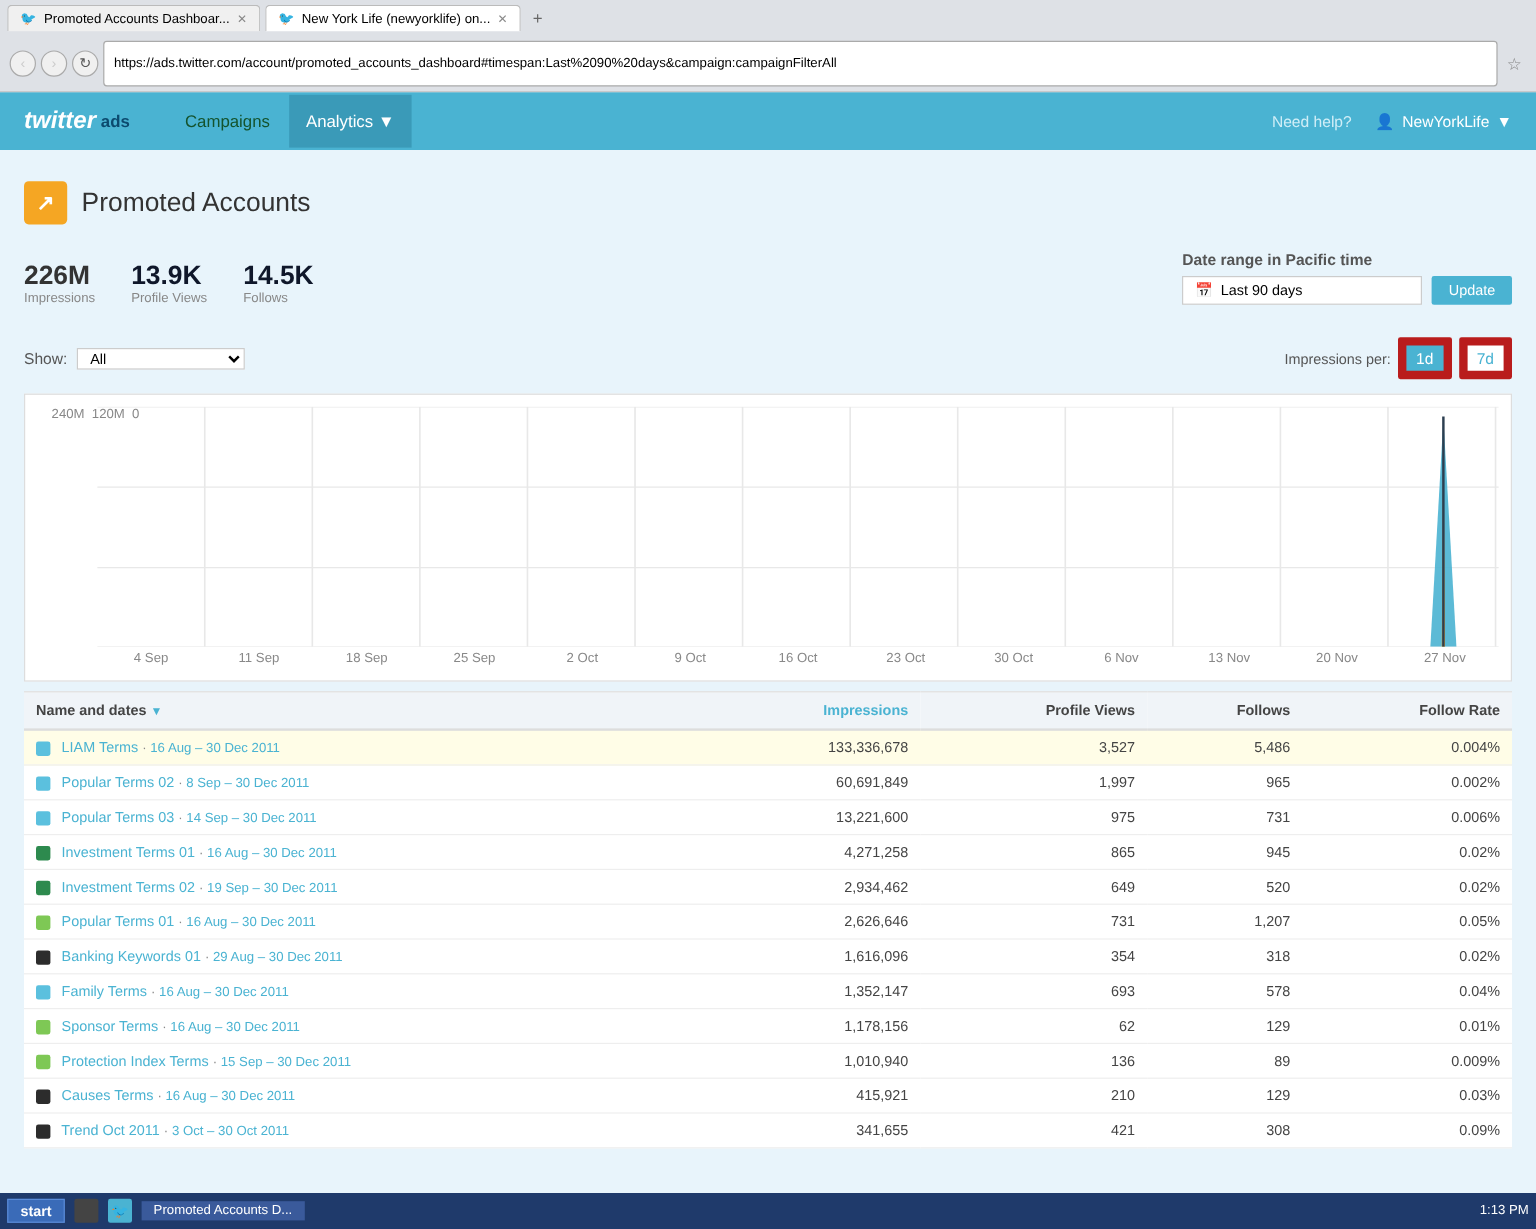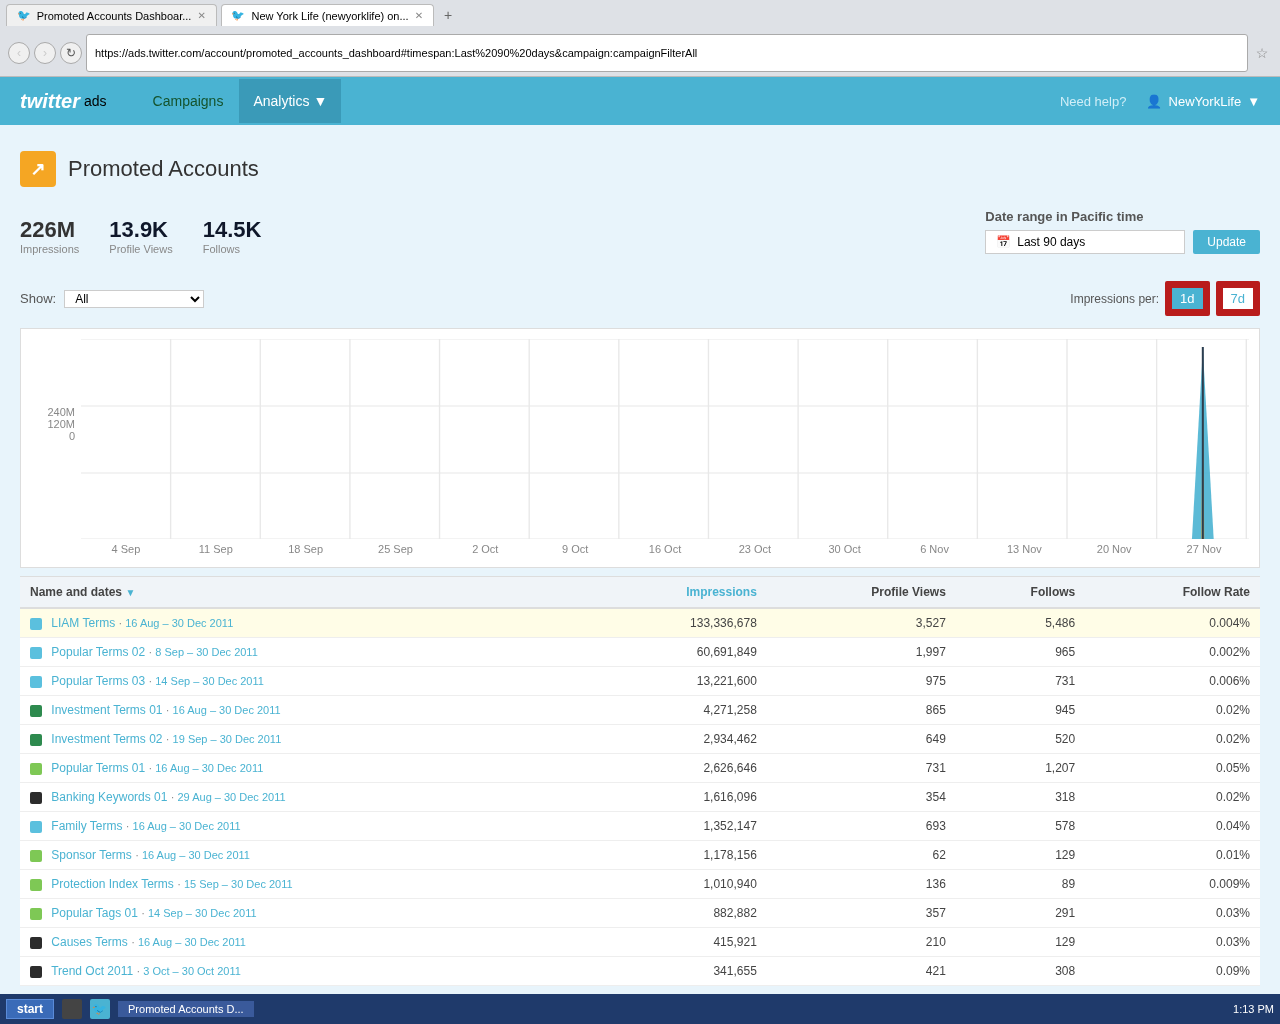--- a/index.html
+++ b/index.html
@@ -14,21 +14,21 @@
     .browser-tab-new { background: none; border: none; width: 20px; height: 20px; cursor: pointer; color: #666; font-size: 14px; }
     .browser-controls { display: flex; align-items: center; padding: 4px 8px; gap: 4px; background: #dee1e6; }
     .browser-btn { width: 22px; height: 22px; border-radius: 50%; border: 1px solid #aaa; background: #f0f0f0; cursor: pointer; font-size: 12px; display: flex; align-items: center; justify-content: center; color: #555; }
     .browser-btn.disabled { color: #ccc; }
     .browser-address-bar { flex: 1; height: 38px; border: 1px solid #aaa; border-radius: 3px; padding: 0 8px; font-size: 11px; background: #fff; }
     .browser-bookmark { width: 20px; height: 20px; color: #888; font-size: 14px; cursor: pointer; display: flex; align-items: center; justify-content: center; }
 
     
     .twitter-header { background: #4ab3d2; display: flex; align-items: center; padding: 0 20px; height: 48px; }
     .twitter-logo { color: #fff; font-size: 20px; font-weight: bold; font-style: italic; margin-right: 4px; }
-    .twitter-ads-label { color: #000000; font-size: 14px; font-weight: normal; margin-right: 30px; }
+    .twitter-ads-label { color: #0c4a6e; font-size: 14px; font-weight: bold; margin-right: 30px; }
     .nav-campaigns { color: #14532d; font-size: 14px; padding: 14px 16px; cursor: pointer; text-decoration: none; }
     .nav-analytics { background: #3a9ab8; color: #fff; font-size: 14px; padding: 14px 14px; cursor: pointer; display: flex; align-items: center; gap: 4px; }
     .nav-right { margin-left: auto; display: flex; align-items: flex-end; gap: 20px; }
     .nav-help { color: #d0eef7; font-size: 13px; cursor: pointer; }
     .nav-account { color: #fff; font-size: 13px; cursor: pointer; display: flex; align-items: center; gap: 6px; }
 
     
     .main-content { background: #e8f4fb; min-height: 900px; padding: 16px 20px; }
     .page-header { display: flex; align-items: center; gap: 12px; padding: 10px 0 16px; }
     .page-icon { background: #f5a623; width: 36px; height: 36px; display: flex; align-items: center; justify-content: center; border-radius: 4px; }
@@ -50,21 +50,21 @@
     .show-row { display: flex; align-items: center; gap: 8px; padding: 8px 0 4px; }
     .show-label { font-size: 13px; color: #555; }
     .show-select { border: 1px solid #ccc; background: #fff; padding: 0 6px; font-size: 12px; width: 140px; }
     .impressions-per { margin-left: auto; display: flex; align-items: center; gap: 6px; font-size: 12px; color: #555; }
     .period-btn { padding: 3px 8px; border: 7px solid #b91c1c; background: #fff; color: #4ab3d2; font-size: 13px; cursor: pointer; border-radius: 2px; }
     .period-btn.active { background: #4ab3d2; color: #fff; }
 
     
     .chart-container { background: #fff; border: 1px solid #ddd; margin: 8px 0; padding: 10px 10px 0; position: relative; height: 240px; }
     .chart-area { position: relative; height: 200px; width: 100%; }
-    .chart-y-labels { position: absolute; left: 0; top: 0; bottom: 30px; display: flex; flex-direction: column; justify-content: center; width: 50px; }
+    .chart-y-labels { position: absolute; left: 12px; top: 0; bottom: 30px; display: flex; flex-direction: row; justify-content: space-between; width: 50px; }
     .chart-y-label { font-size: 11px; color: #888; text-align: right; padding-right: 6px; }
     .chart-x-labels { display: flex; justify-content: space-between; padding-left: 50px; padding-top: 4px; }
     .chart-x-label { font-size: 11px; color: #888; text-align: center; flex: 1; }
 
     
     .data-table { width: 100%; border-collapse: collapse; background: #fff; margin-top: 8px; }
     .data-table th { background: #f0f4f8; padding: 8px 10px; text-align: left; font-size: 12px; color: #444; font-weight: bold; border-bottom: 2px solid #ddd; border-top: 1px solid #ddd; }
     .data-table th.numeric { text-align: right; }
     .data-table th.impressions { text-align: right; color: #4ab3d2; }
     .data-table td { padding: 7px 10px; font-size: 12px; color: #444; border-bottom: 1px solid #eee; }
@@ -356,32 +356,20 @@
         <span style="color:#888; font-size:11px;"> · </span>
         <a class="campaign-date">15 Sep – 30 Dec 2011</a>
       </td>
       <td class="numeric">1,010,940</td>
       <td class="numeric">136</td>
       <td class="numeric">89</td>
       <td class="numeric">0.009%</td>
     </tr>
         <tr>
       <td>
-        <span class="color-dot" style="background:#7ec855;"></span>
-        <a class="campaign-name">Popular Tags 01</a>
-        <span style="color:#888; font-size:11px;"> · </span>
-        <a class="campaign-date">14 Sep – 30 Dec 2011</a>
-      </td>
-      <td class="numeric">882,882</td>
-      <td class="numeric">357</td>
-      <td class="numeric">291</td>
-      <td class="numeric">0.03%</td>
-    </tr>
-        <tr>
-      <td>
         <span class="color-dot" style="background:#2c2c2c;"></span>
         <a class="campaign-name">Causes Terms</a>
         <span style="color:#888; font-size:11px;"> · </span>
         <a class="campaign-date">16 Aug – 30 Dec 2011</a>
       </td>
       <td class="numeric">415,921</td>
       <td class="numeric">210</td>
       <td class="numeric">129</td>
       <td class="numeric">0.03%</td>
     </tr>

